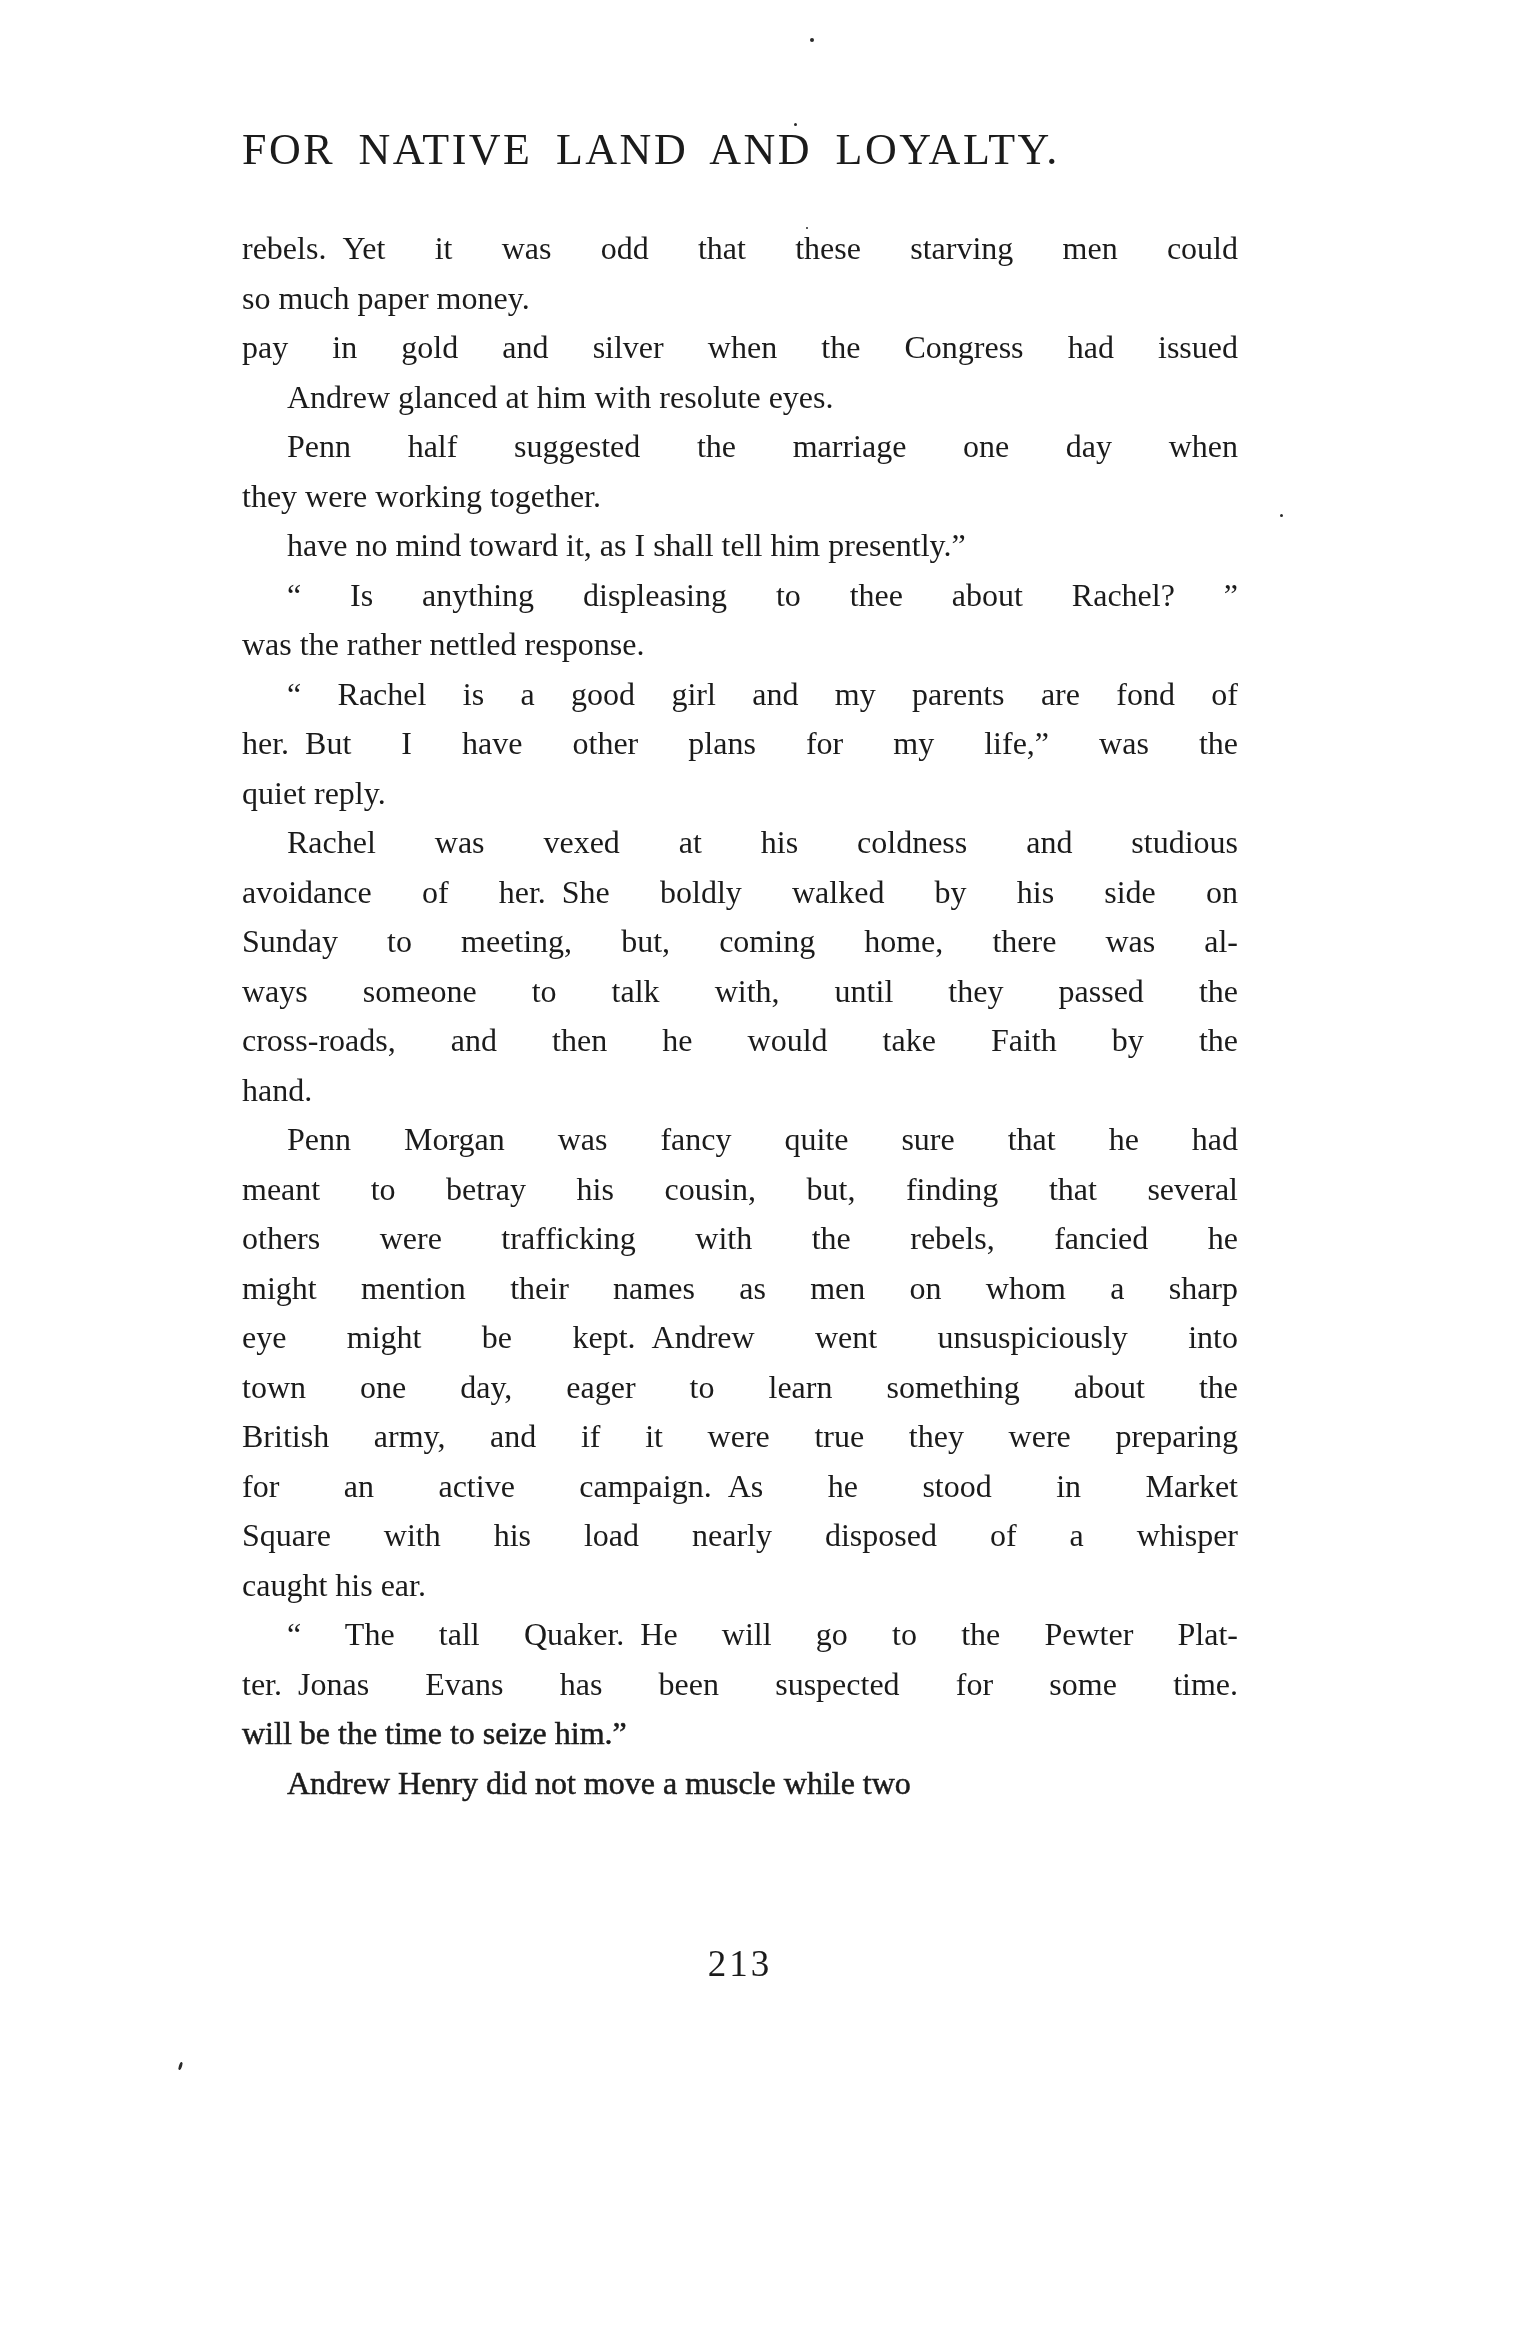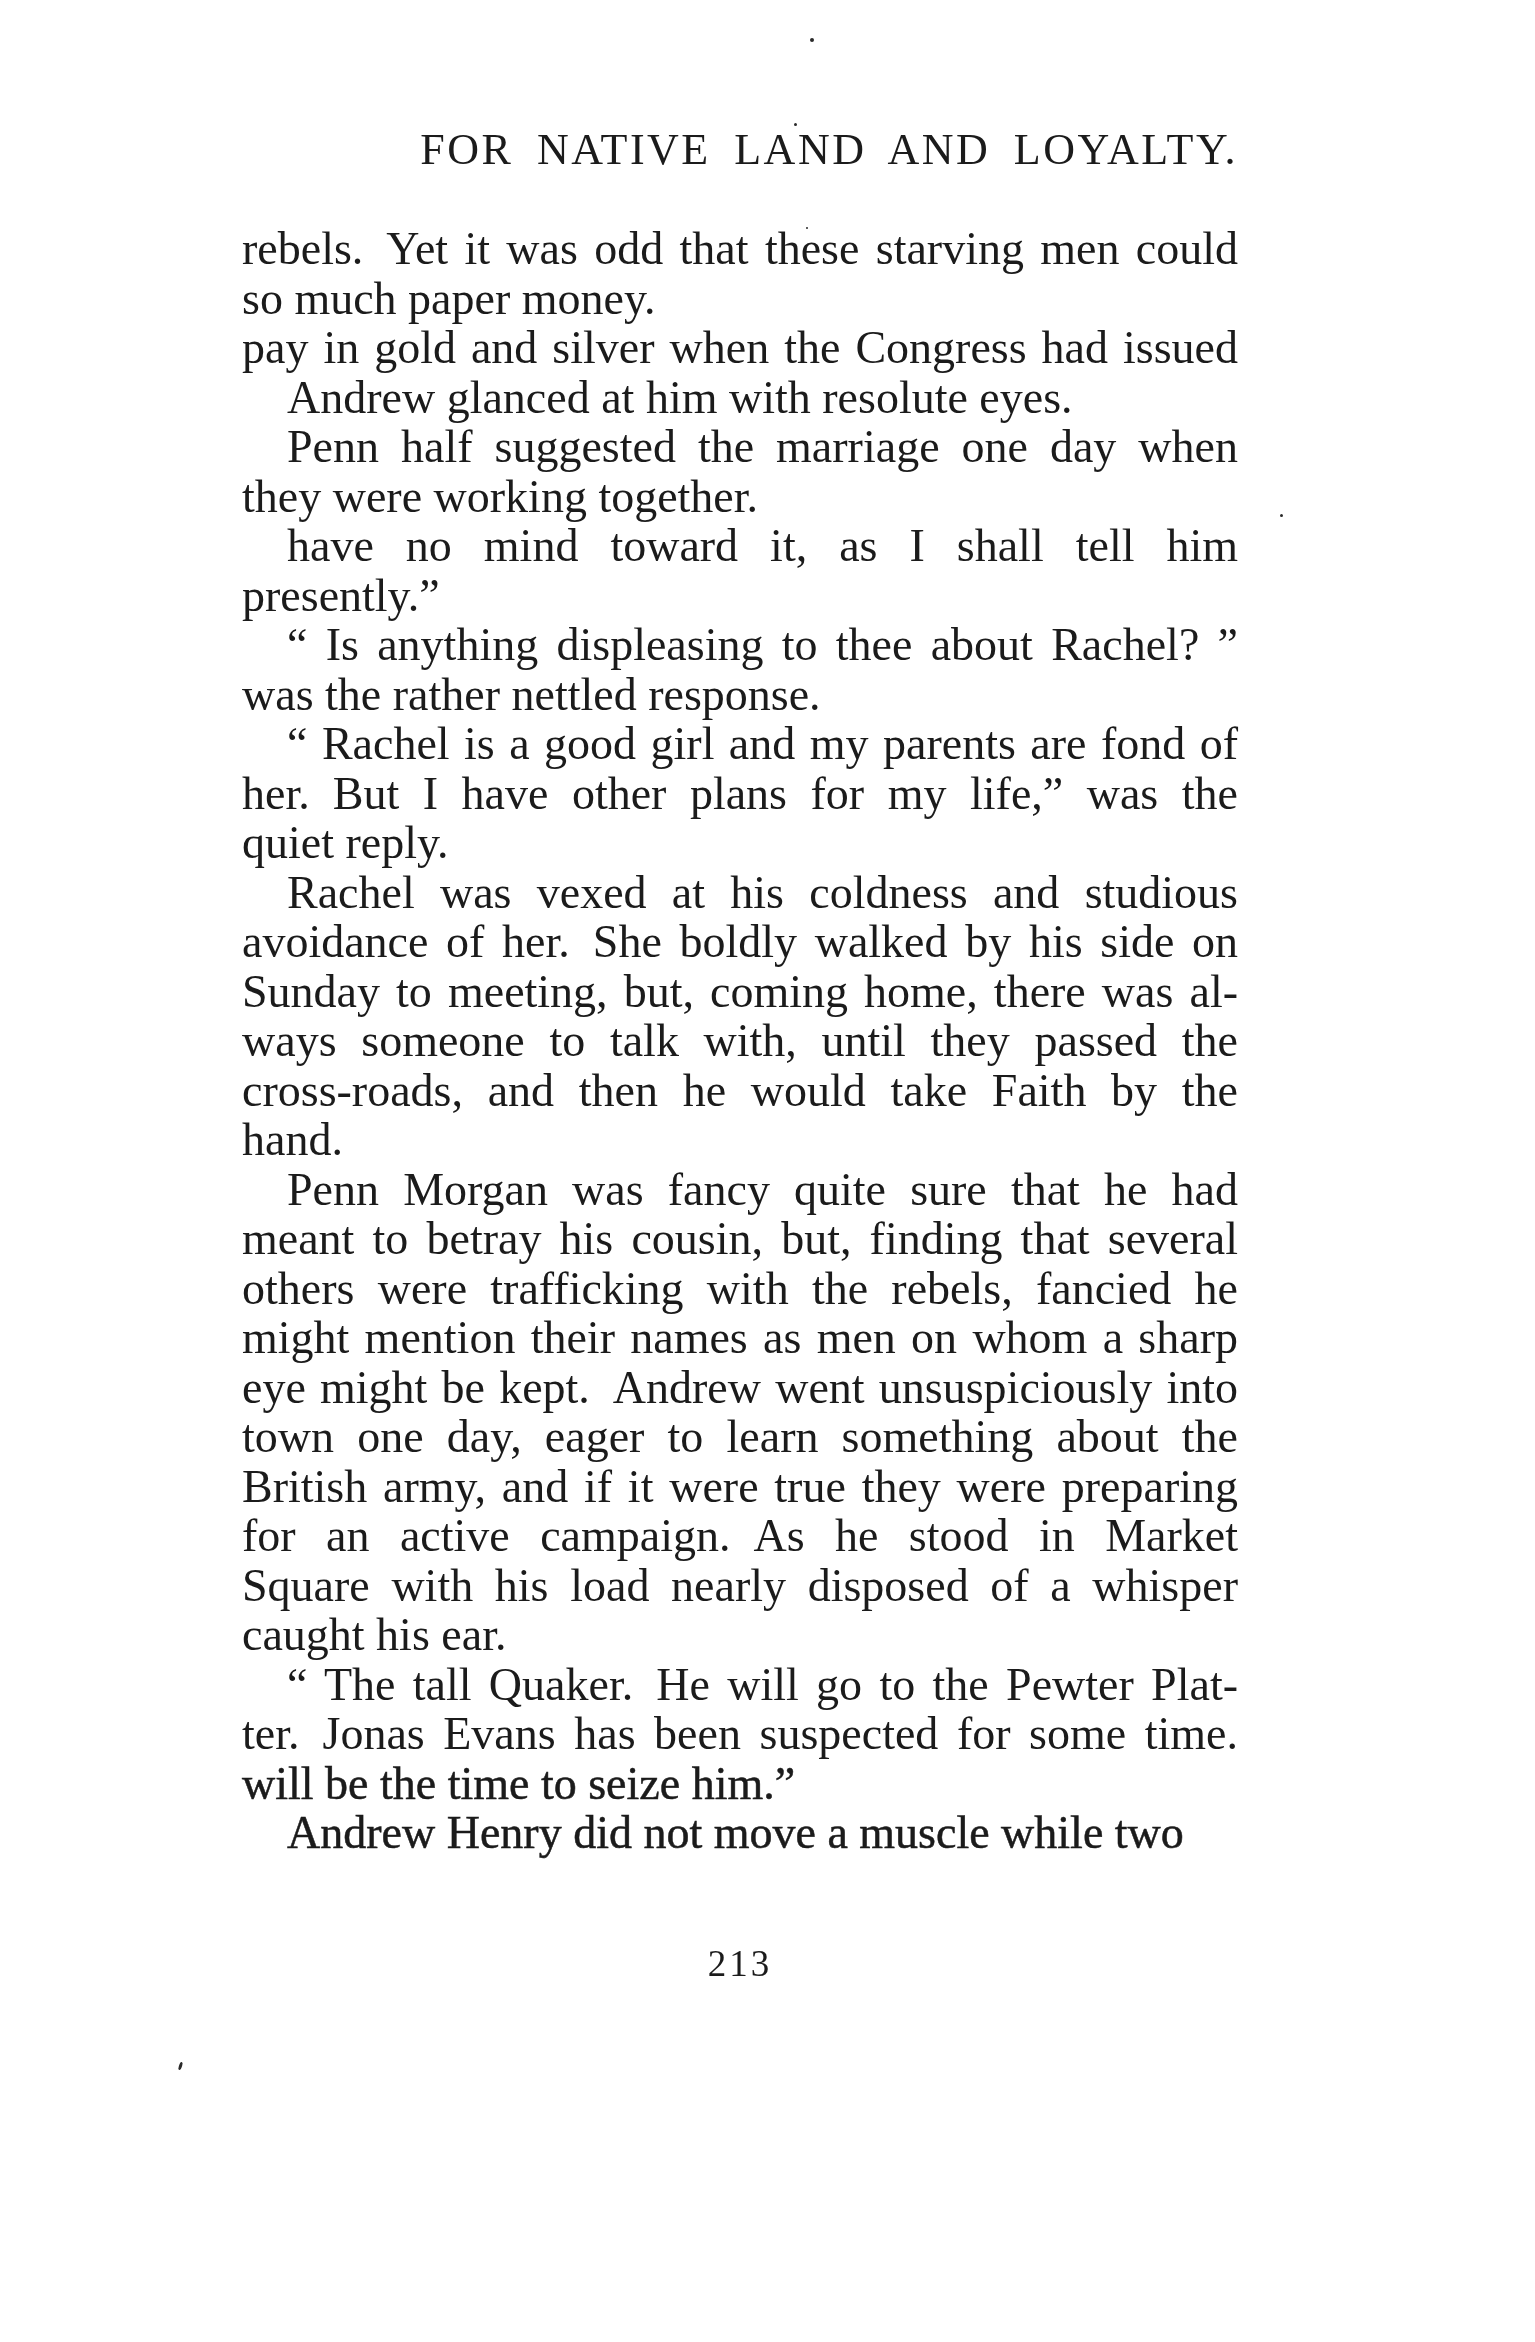--- a/index.html
+++ b/index.html
@@ -7,30 +7,30 @@
     position:relative;
     width:1535px; height:2342px;
     background:#ffffff;
     color:#1b1b1b;
     font-family:"Liberation Serif", serif;
     overflow:hidden;
   }
   .running-head {
     position:absolute;
     left:242px; top:124px; width:996px;
-    text-align:right;
+    text-align:left;
     font-size:44px;
     letter-spacing:2.5px;
     word-spacing:10px;
     white-space:nowrap;
   }
   .text-block {
     position:absolute;
     left:242px; top:224px; width:996px;
-    font-size:46px;
+    font-size:32px;
     line-height:49.5px;
   }
   .para { margin:0; padding:0; }
   .line {
     text-align:justify;
     text-align-last:justify;
   }
   .line.plast { text-align-last:left; }
   .para.indent .line:first-child { text-indent:45px; }
   .line.w2 { -webkit-text-stroke:0.5px currentColor; }

